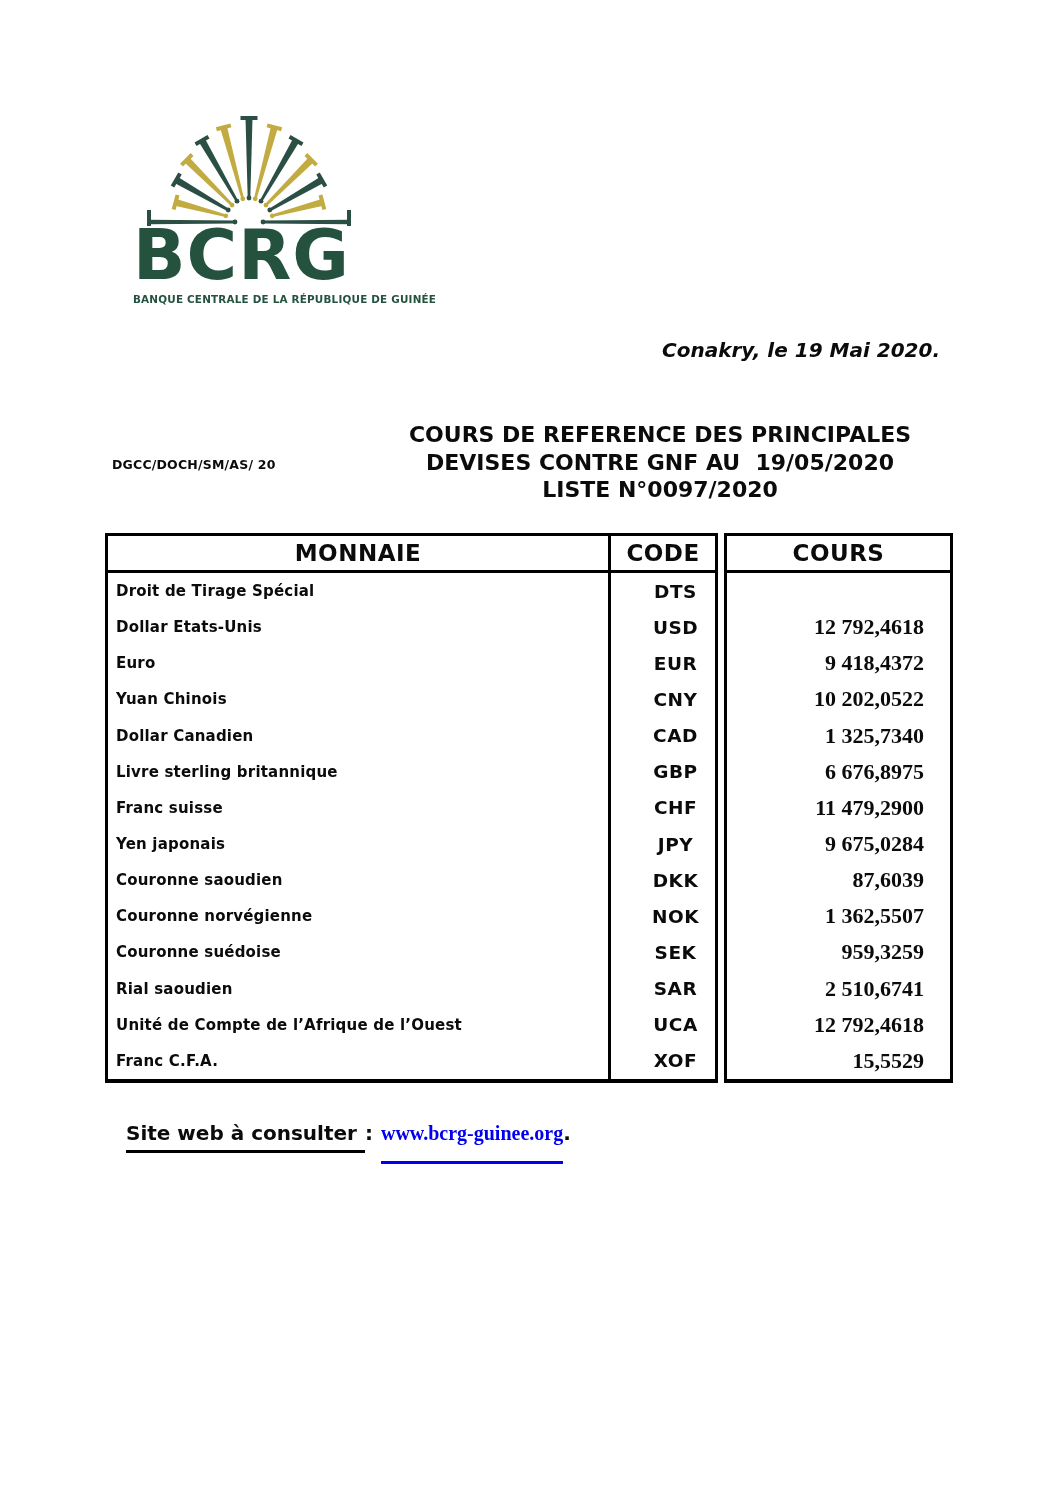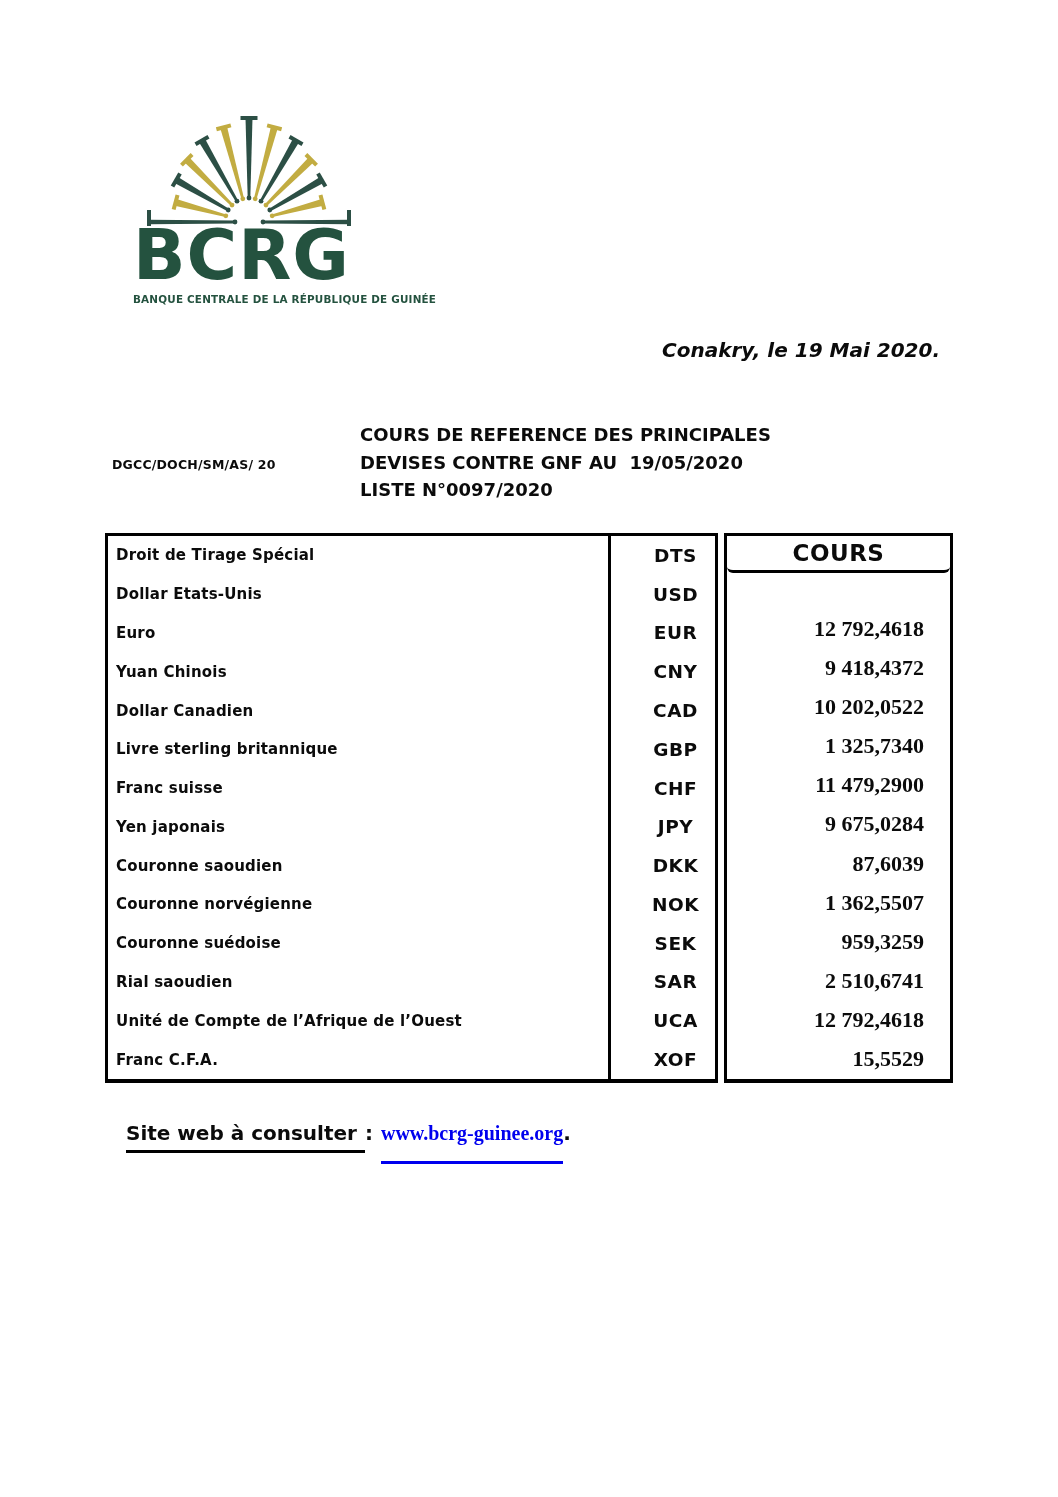--- a/index.html
+++ b/index.html
@@ -43,21 +43,21 @@
 
   
   .ref-code{
     position:absolute;left:112px;top:457px;
     font-size:12.5px;font-weight:bold;letter-spacing:0.2px;
   }
 
   
   .doc-title{
     position:absolute;left:360px;top:421px;width:600px;
-    font-weight:bold;font-size:18px;line-height:27.5px;
+    text-align:center;font-weight:bold;font-size:22px;line-height:27.5px;
   }
   .doc-title div{white-space:pre-wrap;}
 
   
   .rates-table{position:absolute;left:105px;top:533px;display:flex;}
   .left-box{
     width:613px;height:550px;border:3px solid #000;border-bottom-width:4px;
     display:flex;flex-direction:column;background:#fff;
   }
   .lb-header{height:37px;flex:none;display:flex;border-bottom:3px solid #000;}
@@ -67,21 +67,21 @@
   .hcell{display:flex;align-items:center;justify-content:center;
          font-weight:bold;font-size:23px;letter-spacing:0.5px;}
   .hcell.monnaie{width:500px;}
   .hcell.code{flex:1;border-left:3px solid #000;}
   .gap{width:6px;}
   .right-box{
     width:229px;height:550px;border:3px solid #000;border-bottom-width:4px;
     display:flex;flex-direction:column;background:#fff;
   }
   .rb-header{height:37px;flex:none;display:flex;align-items:center;justify-content:center;
-             border-bottom:3px solid #000;font-weight:bold;font-size:23px;letter-spacing:0.5px;border-radius:6px;}
+             border-bottom:3px solid #000;font-weight:bold;font-size:23px;letter-spacing:0.5px;}
   .rb-body{flex:1;display:flex;flex-direction:column;margin-top:36px;}
   .cell{flex:1;display:flex;align-items:center;}
   .cell-monnaie{padding-left:8px;font-weight:bold;font-size:15px;letter-spacing:0.2px;white-space:nowrap;}
   .cell-code{justify-content:center;font-weight:bold;font-size:18.5px;letter-spacing:0.5px;padding-left:25px;}
   .cell-rate{
     justify-content:flex-end;padding-right:26px;
     font-family:"Liberation Serif","DejaVu Serif",serif;
     font-weight:bold;font-size:22px;
   }
 
@@ -157,20 +157,24 @@
   <div class="ref-code">DGCC/DOCH/SM/AS/ 20</div>
 
   <div class="doc-title">
     <div>COURS DE REFERENCE DES PRINCIPALES</div>
     <div>DEVISES CONTRE GNF AU  19/05/2020</div>
     <div>LISTE N°0097/2020</div>
   </div>
 
   <div class="rates-table">
     <div class="left-box">
+      <div class="lb-header">
+        <div class="hcell monnaie">MONNAIE</div>
+        <div class="hcell code">CODE</div>
+      </div>
       <div class="lb-body">
         <div class="col-monnaie">
             <div class="cell cell-monnaie">Droit de Tirage Spécial</div>
             <div class="cell cell-monnaie">Dollar Etats-Unis</div>
             <div class="cell cell-monnaie">Euro</div>
             <div class="cell cell-monnaie">Yuan Chinois</div>
             <div class="cell cell-monnaie">Dollar Canadien</div>
             <div class="cell cell-monnaie">Livre sterling britannique</div>
             <div class="cell cell-monnaie">Franc suisse</div>
             <div class="cell cell-monnaie">Yen japonais</div>
@@ -200,20 +204,21 @@
       </div>
     </div>
     <div class="gap"></div>
     <div class="right-box">
       <div class="rb-header">COURS</div>
       <div class="rb-body">
           <div class="cell cell-rate">12 792,4618</div>
           <div class="cell cell-rate">9 418,4372</div>
           <div class="cell cell-rate">10 202,0522</div>
           <div class="cell cell-rate">1 325,7340</div>
+          <div class="cell cell-rate">6 676,8975</div>
           <div class="cell cell-rate">11 479,2900</div>
           <div class="cell cell-rate">9 675,0284</div>
           <div class="cell cell-rate">87,6039</div>
           <div class="cell cell-rate">1 362,5507</div>
           <div class="cell cell-rate">959,3259</div>
           <div class="cell cell-rate">2 510,6741</div>
           <div class="cell cell-rate">12 792,4618</div>
           <div class="cell cell-rate">15,5529</div>
         </div>
     </div>

